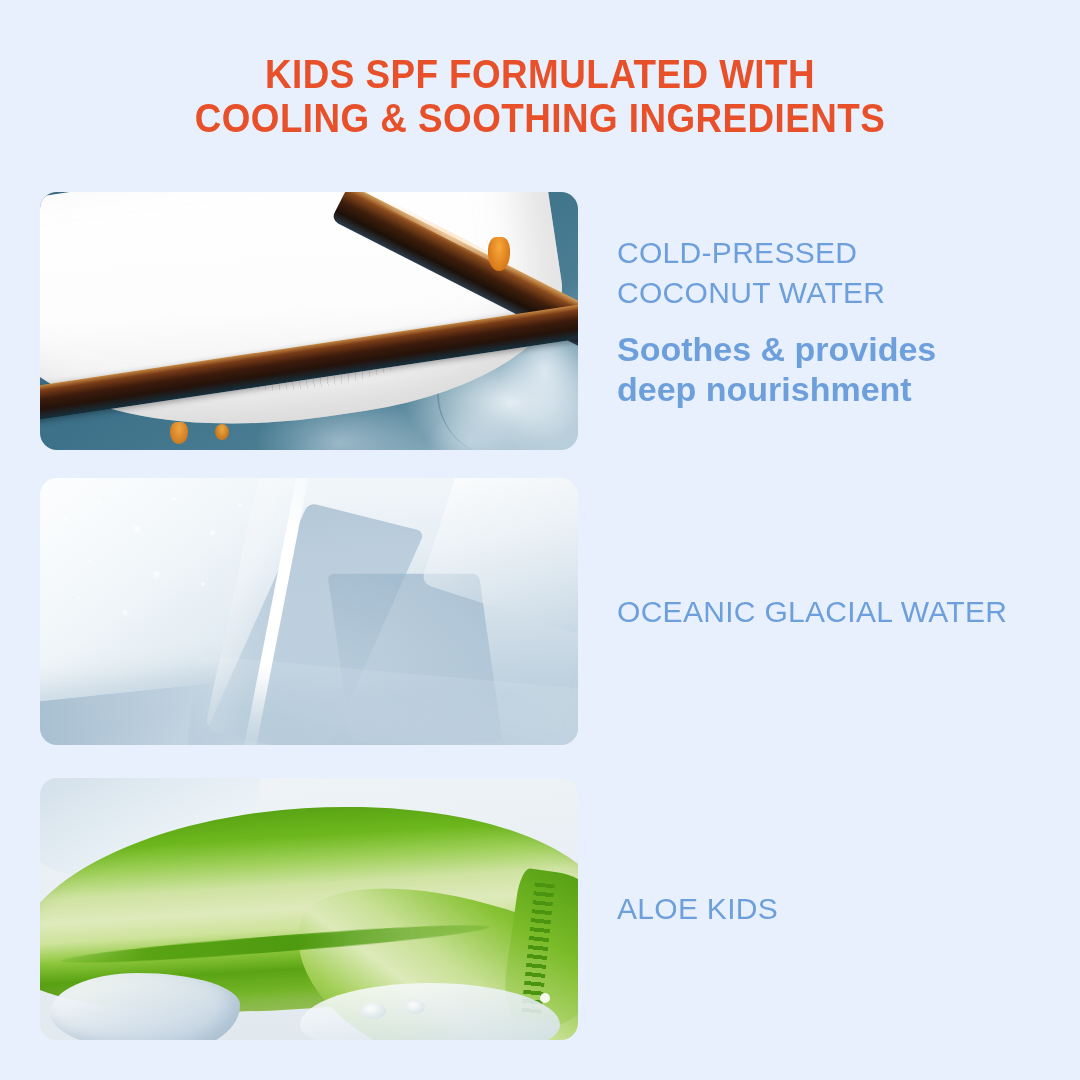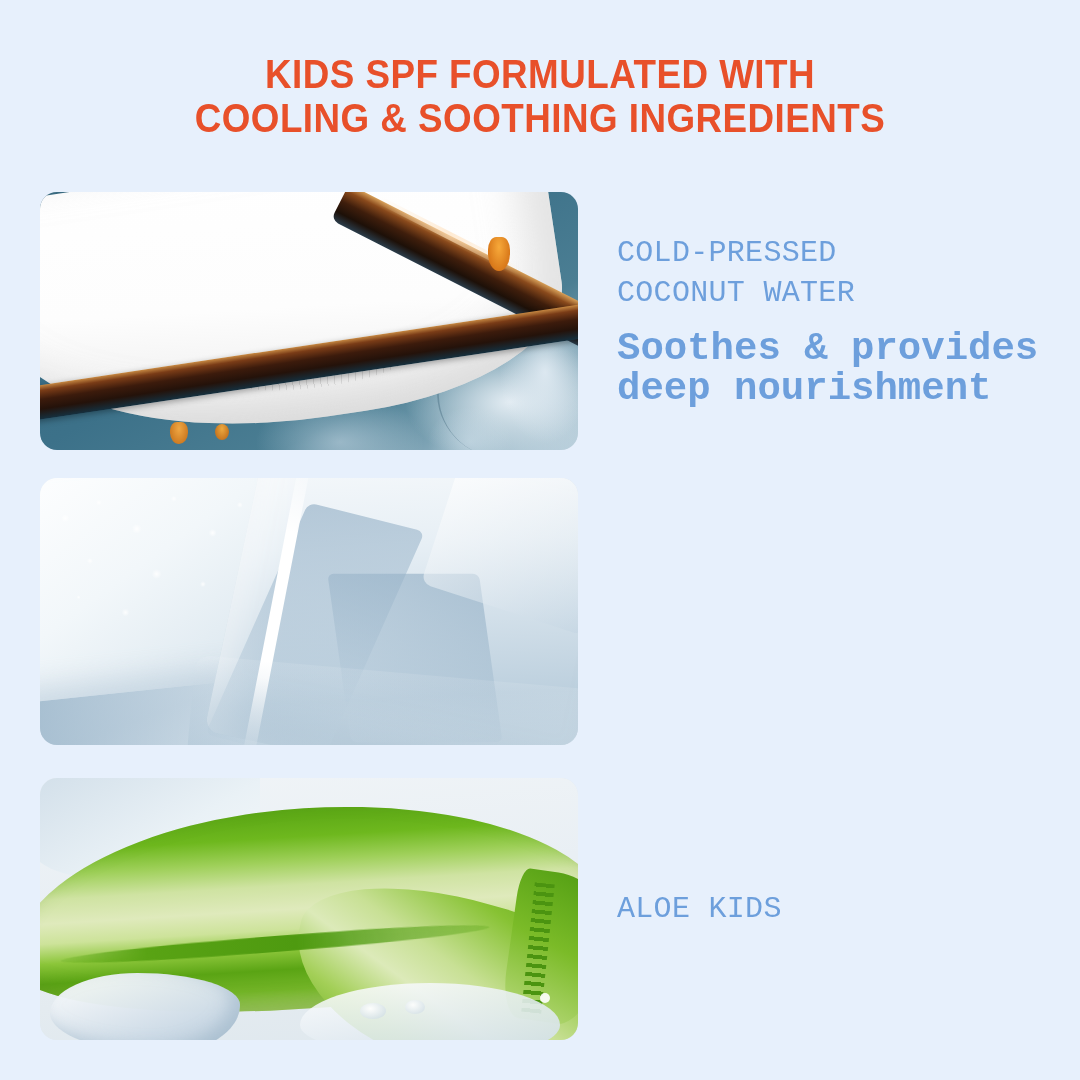--- a/index.html
+++ b/index.html
@@ -20,21 +20,21 @@
     font-weight:bold;
     font-size:40px;
     line-height:44px;
     letter-spacing:0.5px;
     transform:scaleX(0.92);
     transform-origin:50% 0;
   }
   .headline .hl-line{display:block;white-space:nowrap;}
 
   
-  .row{position:absolute;left:40px;width:1000px;font-family:Liberation Mono, monospace;}
+  .row{position:absolute;left:40px;width:1000px;}
   #row-0{top:192px;height:258px;}
   #row-1{top:478px;height:267px;}
   #row-2{top:778px;height:262px;}
 
   .photo{
     position:absolute;left:0;top:0;
     width:538px;height:100%;
     border-radius:17px;
     overflow:hidden;
     background:#dfe8f2;
@@ -52,21 +52,21 @@
   .ing-title{
     color:#6d9fdc;
     font-size:30px;
     line-height:40px;
     letter-spacing:0.3px;
     white-space:pre-line;
     font-weight:normal;
   }
   .ing-desc{
     color:#6d9fdc;
-    font-size:39px;
+    font-size:34px;
     line-height:40px;
     font-weight:bold;
     white-space:pre-line;
     margin-top:16px;
   }
 
   
   .coco-water{
     background:
       radial-gradient(ellipse 150px 90px at 470px 210px, rgba(232,240,246,.95), rgba(232,240,246,0) 70%),
@@ -332,20 +332,21 @@
     <div class="ice-cube-a"></div>
     <div class="ice-bubbles"></div>
     <div class="ice-cube-b"></div>
     <div class="ice-facet-a"></div>
     <div class="ice-facet-b"></div>
     <div class="ice-facet-c"></div>
     <div class="ice-edge-hi"></div>
     <div class="ice-bottom"></div>
   </div>
   <div class="textblock">
+    <div class="ing-title">OCEANIC GLACIAL WATER</div>
   </div>
 </div>
 
 <div class="row" id="row-2">
   <div class="photo">
     <div class="layer aloe-base"></div>
     <div class="aloe-water-tl"></div>
     <div class="aloe-leaf"></div>
     <div class="aloe-leaf-curve"></div>
     <div class="aloe-tip"></div>

